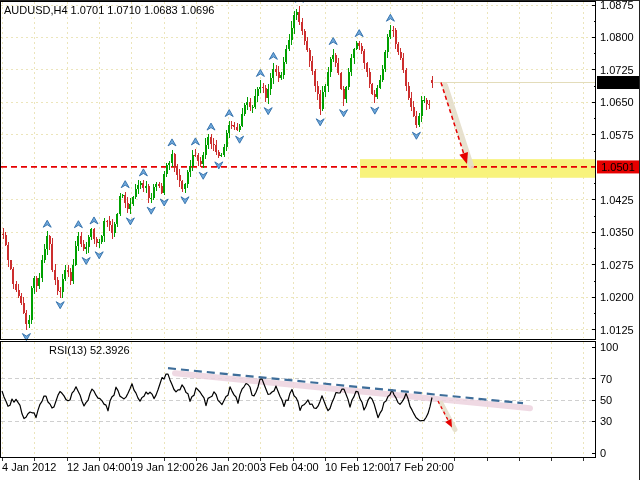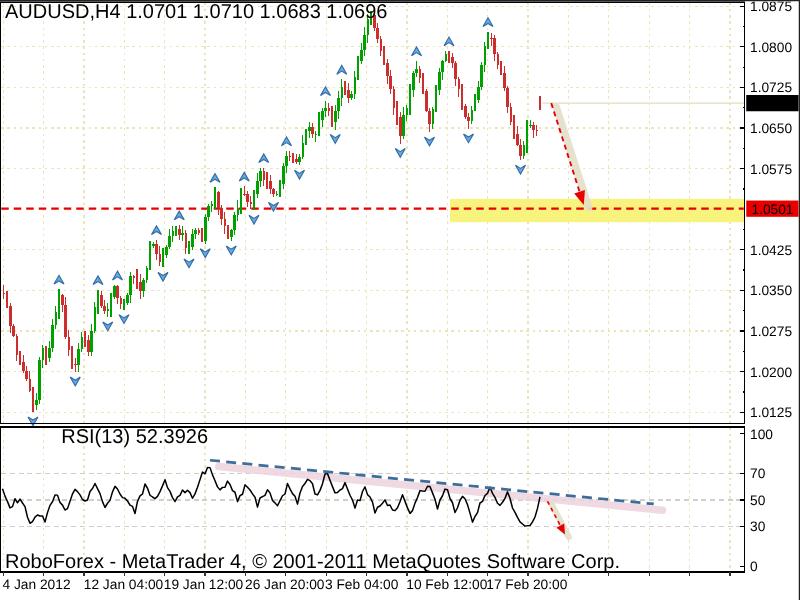--- a/index.html
+++ b/index.html
@@ -3,21 +3,21 @@
 <meta charset="utf-8">
 <style>
   html,body{margin:0;padding:0;background:#888;}
   .win{
     position:relative;width:640px;height:480px;background:#ffffff;
     font-family:"Liberation Sans", sans-serif;
     border-top:1px solid #222;border-right:1px solid #222;box-sizing:border-box;
     overflow:hidden;
   }
   .win svg{position:absolute;left:0;top:0;}
-  .overlay{position:absolute;color:#000;font-size:16px;line-height:12px;white-space:nowrap;text-align:center;}
+  .overlay{position:absolute;color:#000;font-size:11px;line-height:12px;white-space:nowrap;text-align:center;}
   .title{left:4px;top:3px;}
   .rsi-label{left:4px;top:343px;margin-left:45px;}
   .footer{left:4px;top:443px;}
   text{font-family:"Liberation Sans", sans-serif;font-size:11px;fill:#000;}
 </style>
 </head>
 <body>
 
 <div class="win">
   <svg id="chart" width="640" height="480">
@@ -529,14 +529,13 @@
         <text x="67" y="470">12 Jan 04:00</text>
         <text x="131" y="470">19 Jan 12:00</text>
         <text x="196" y="470">26 Jan 20:00</text>
         <text x="260" y="470">3 Feb 04:00</text>
         <text x="325" y="470">10 Feb 12:00</text>
         <text x="389" y="470">17 Feb 20:00</text>
       </g>
     </svg>
   <div class="overlay title">AUDUSD,H4 1.0701 1.0710 1.0683 1.0696</div>
   <div class="overlay rsi-label">RSI(13) 52.3926</div>
-  <div class="overlay footer">RoboForex - MetaTrader 4, © 2001-2011 MetaQuotes Software Corp.</div>
 </div>
 
 </body></html>

